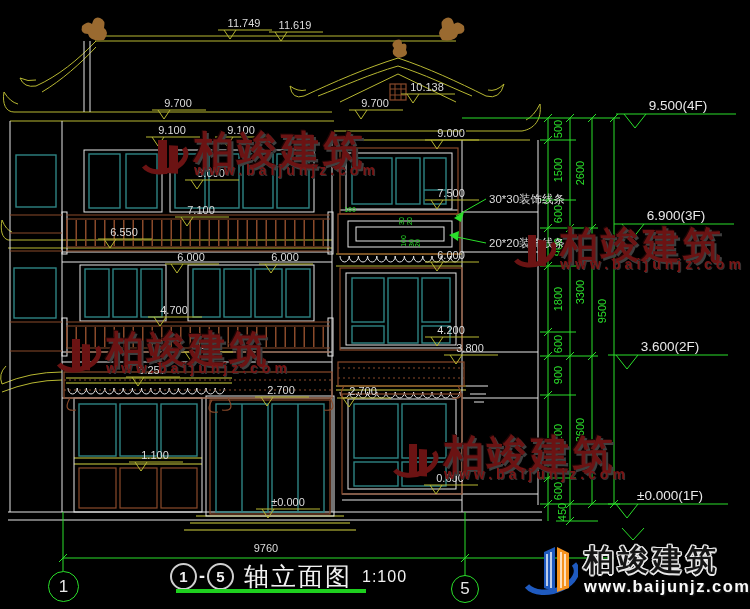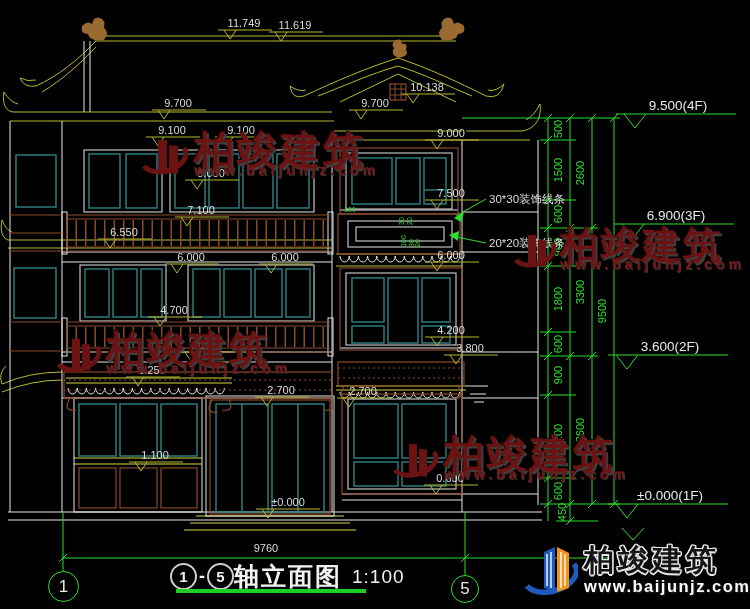--- a/index.html
+++ b/index.html
@@ -19,22 +19,22 @@
   .wm-brand{font-weight:bold;font-size:40px;letter-spacing:3px;line-height:1.0;
             text-shadow:2px 2px 0 #3f3f3f,-1px -1px 0 #1f0505;}
   .wm-url{font-weight:bold;font-size:14px;letter-spacing:4px;margin-top:-8px;color:#7a1616;
           text-shadow:1px 1px 0 #333;}
   
   .titleblock{position:absolute;left:170px;top:560px;display:flex;align-items:center;color:#f2f2f2;}
   .axis-circle{width:23px;height:23px;border:2px solid #cfcfcf;border-radius:50%;
                display:flex;align-items:center;justify-content:center;
                font-size:15px;font-weight:bold;color:#efefef;}
   .tb-sep{font-size:18px;font-weight:bold;margin:0 2px;}
-  .tb-name{font-size:25px;font-weight:bold;letter-spacing:2px;margin-left:0;}
-  .tb-scale{font-size:19px;margin-left:10px;letter-spacing:1px;}
+  .tb-name{font-size:25px;font-weight:normal;letter-spacing:2px;margin-left:10px;}
+  .tb-scale{font-size:16px;margin-left:10px;letter-spacing:1px;}
   .title-underline{position:absolute;left:176px;top:589px;width:190px;height:4px;background:#1ecf1e;}
   
   .bubble{position:absolute;border:1.5px solid #2adf2a;border-radius:50%;
           display:flex;align-items:center;justify-content:center;
           color:#e8e8e8;font-size:17px;background:#000;}
   
   .brandlogo{position:absolute;left:522px;top:540px;display:flex;align-items:center;}
   .bl-text{margin-left:6px;}
   .bl-brand{font-size:30px;font-weight:900;letter-spacing:4px;color:#141414;line-height:1.05;
     text-shadow:-1.5px 0 #e8e8e8,1.5px 0 #e8e8e8,0 -1.5px #e8e8e8,0 1.5px #e8e8e8,

